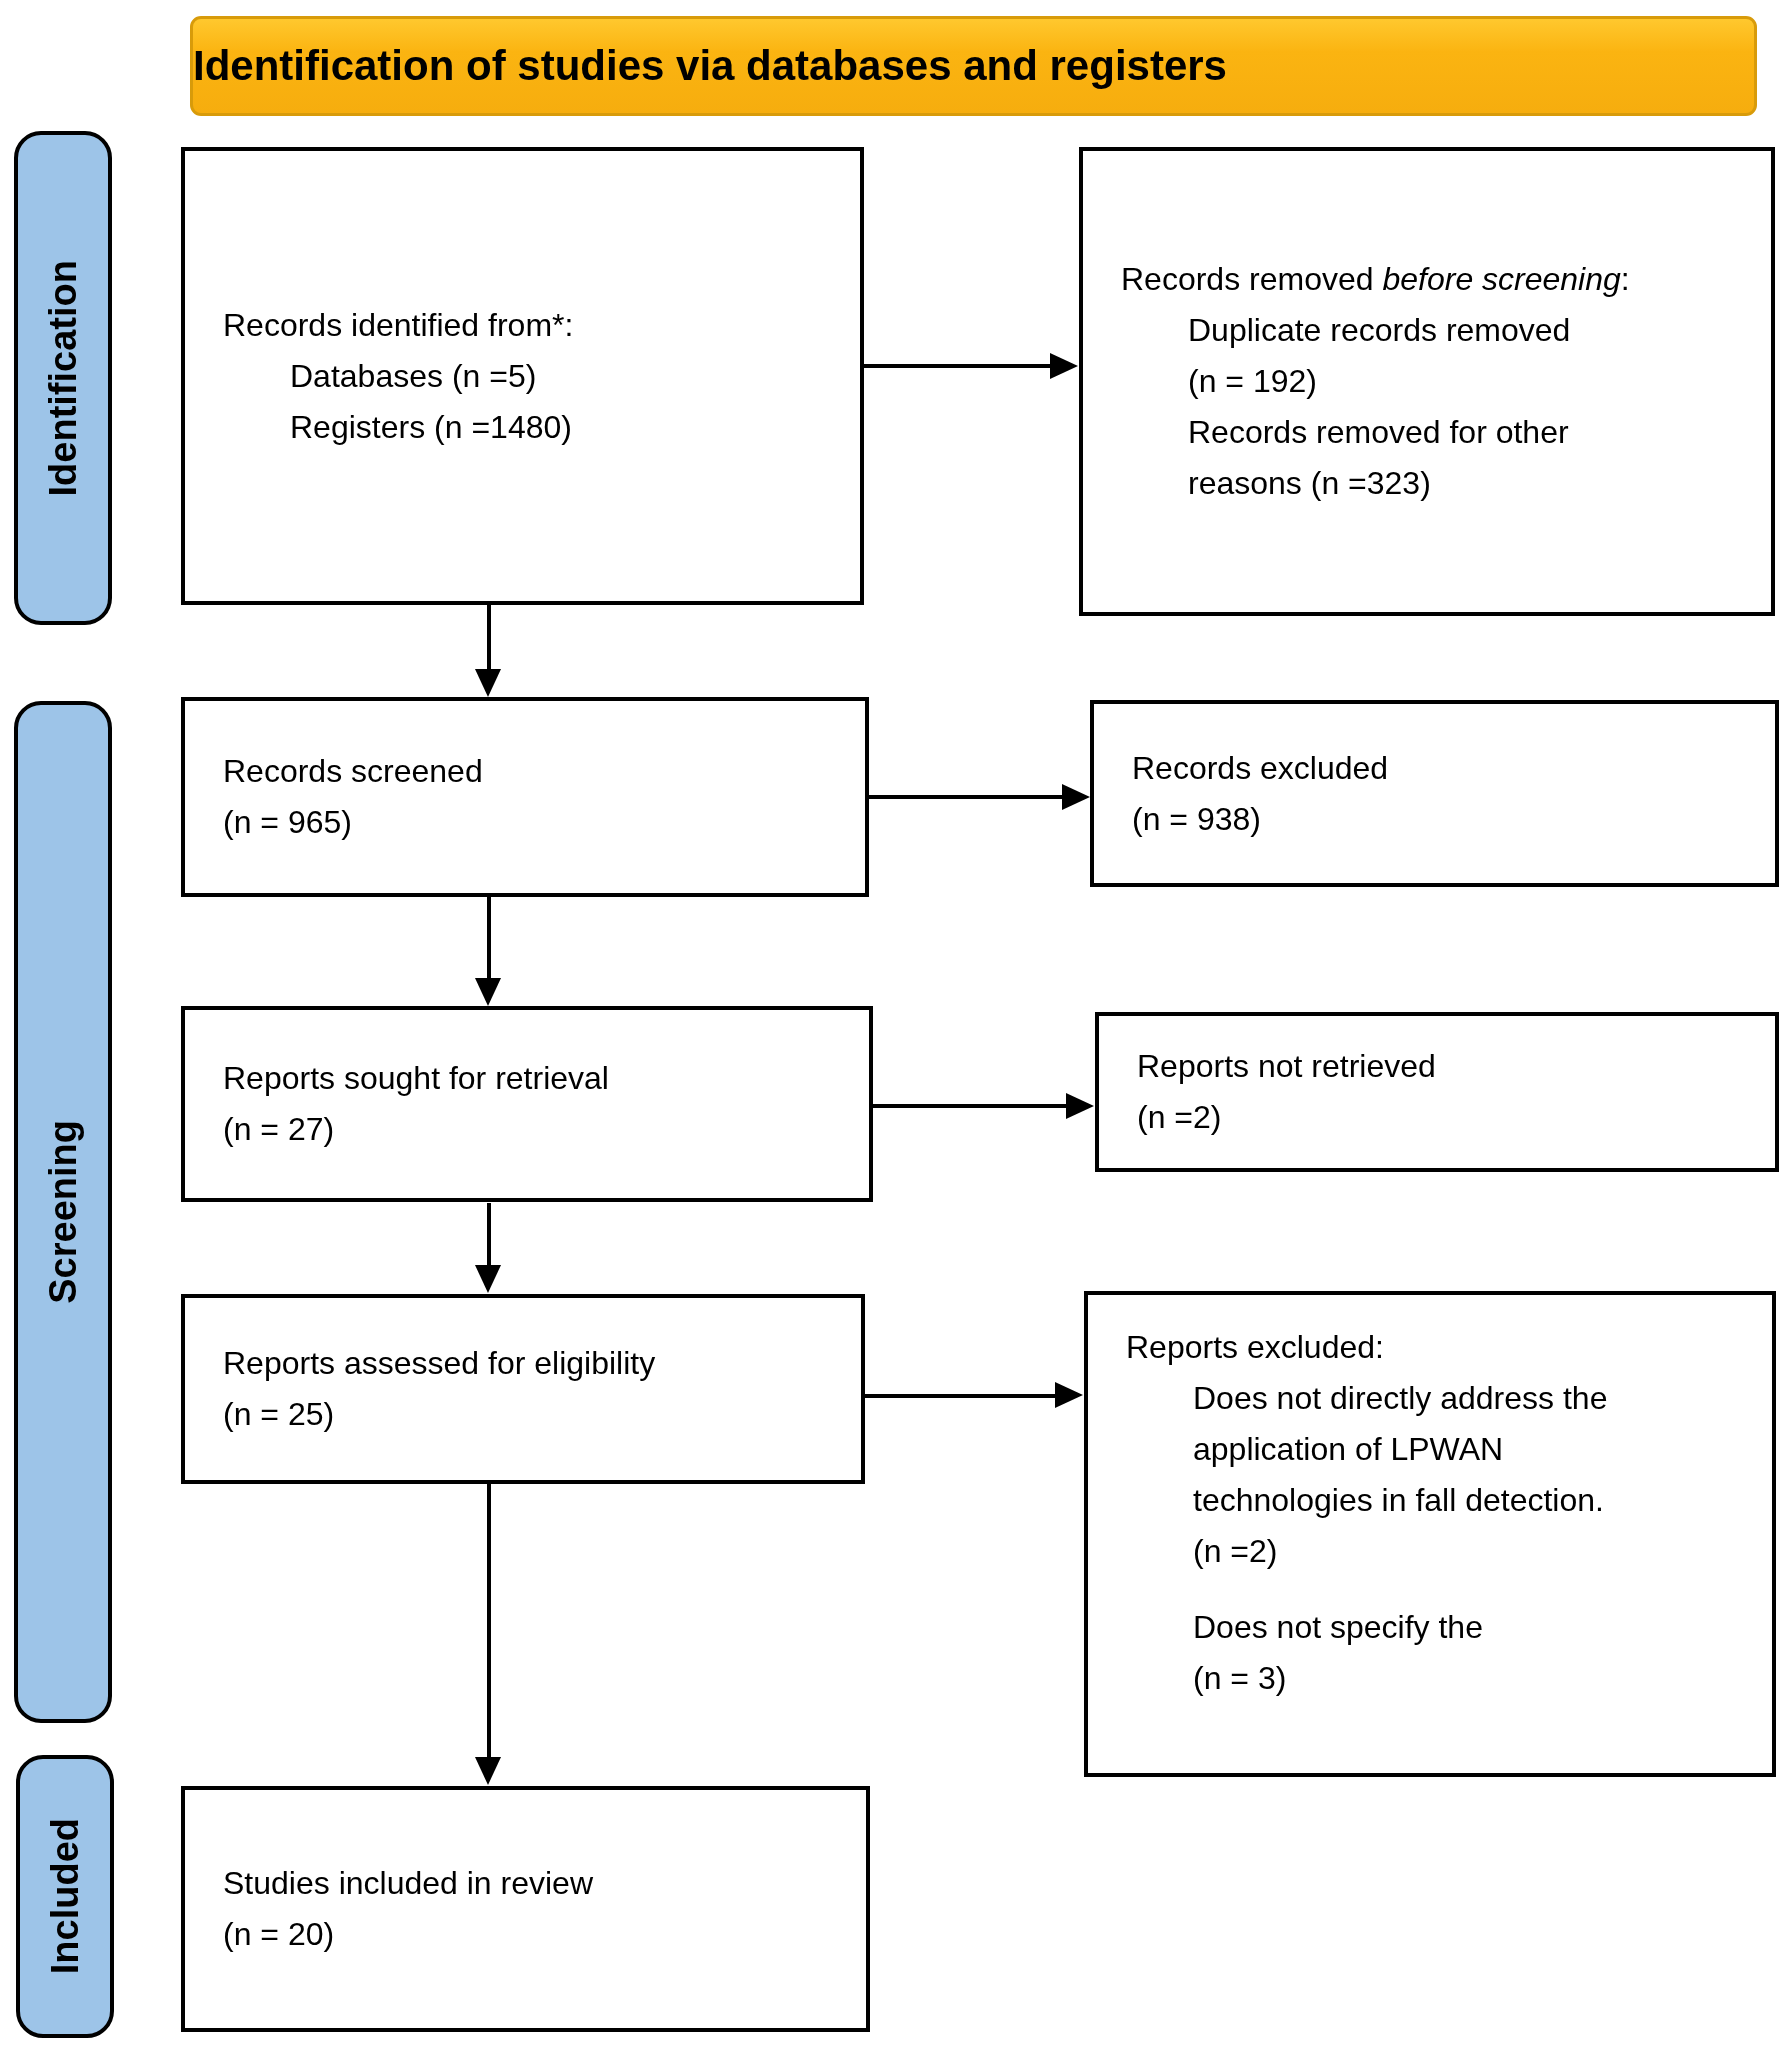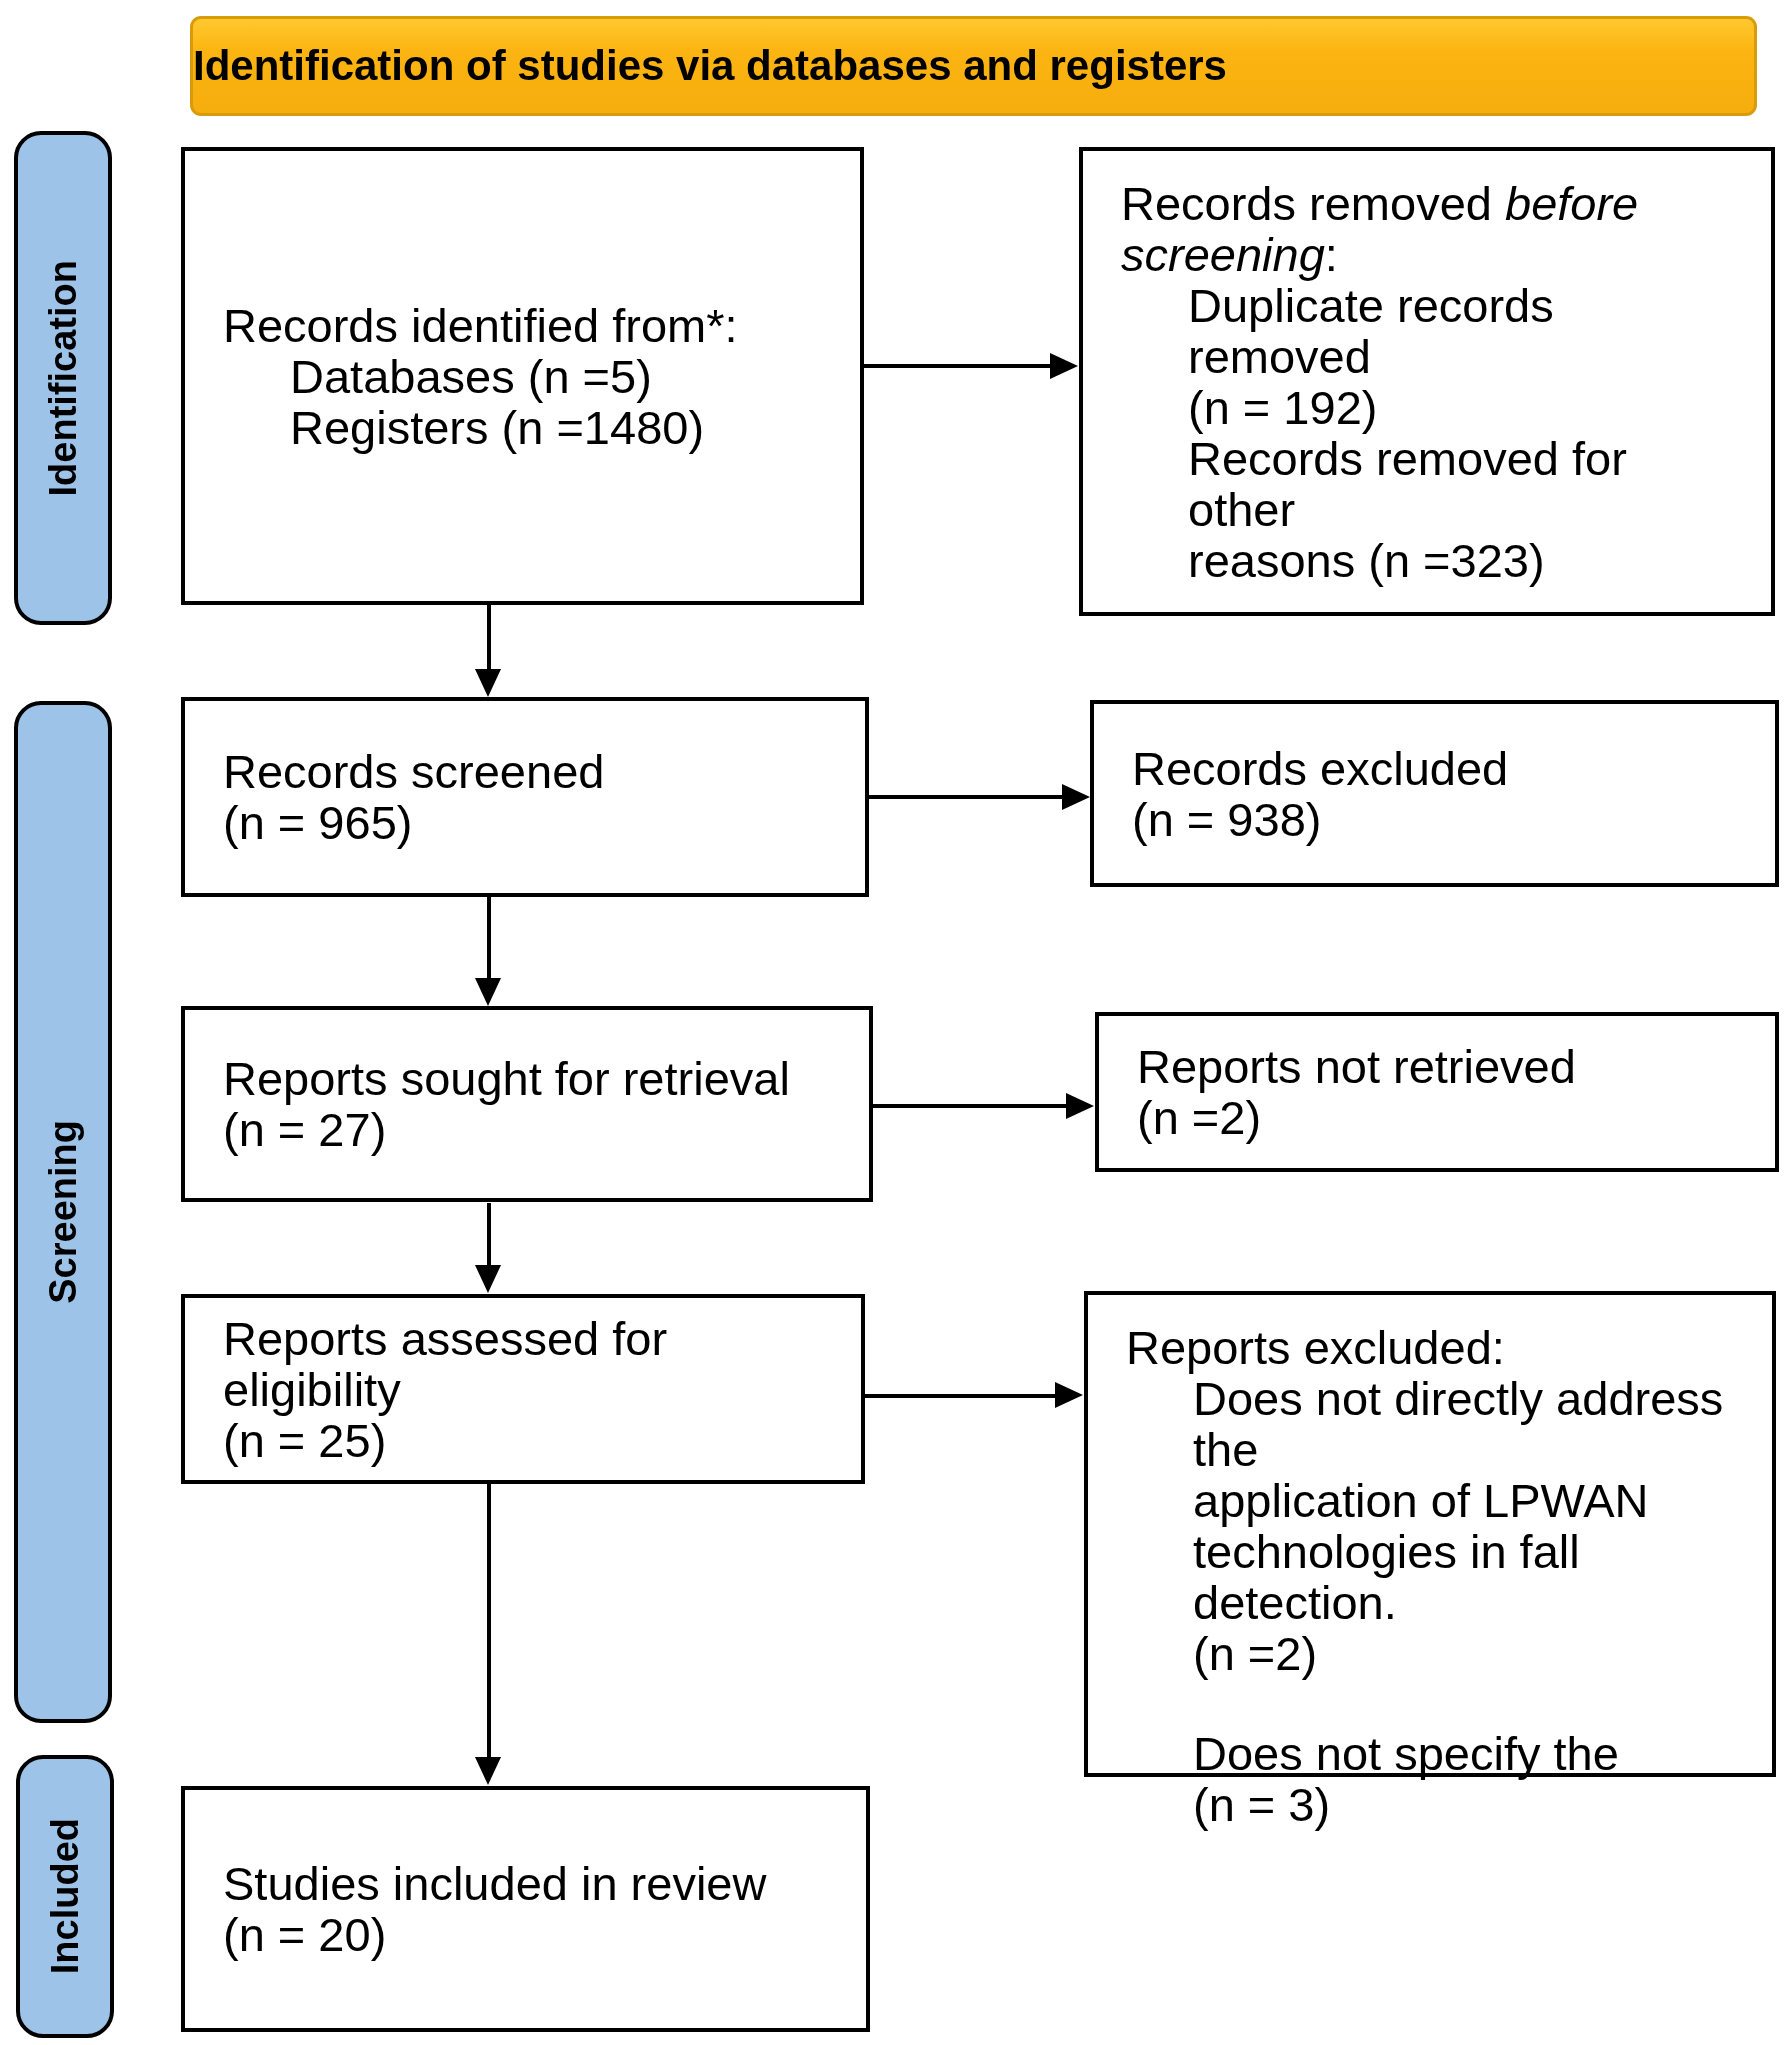--- a/index.html
+++ b/index.html
@@ -36,25 +36,25 @@
   #bar-identification{top:131px;height:494px}
   #bar-screening{top:701px;height:1022px}
   #bar-included{top:1755px;height:283px;left:16px}
 
   
   .flow-box{
     position:absolute;background:#fff;border:4.8px solid #000;
     box-sizing:border-box;
     display:flex;flex-direction:column;justify-content:center;
     padding:16px 32px 16px 38px;
-    font-size:47px;line-height:51px;
+    font-size:32px;line-height:51px;
   }
   .flow-box .indent{padding-left:67px;}
   .flow-box.top-align{justify-content:flex-start;padding-top:27px;padding-right:24px;}
-  .gap{margin-top:49px;}
+  .gap{margin-top:25px;}
   .it{font-style:italic;}
 
   #box-records-identified{left:181px;top:147px;width:683px;height:458px}
   #box-records-removed{left:1079px;top:147px;width:696px;height:469px}
   #box-records-screened{left:181px;top:697px;width:688px;height:200px}
   #box-records-excluded{left:1090px;top:700px;width:689px;height:187px}
   #box-reports-sought{left:181px;top:1006px;width:692px;height:196px}
   #box-reports-not-retrieved{left:1095px;top:1012px;width:684px;height:160px}
   #box-reports-assessed{left:181px;top:1294px;width:684px;height:190px}
   #box-reports-excluded{left:1084px;top:1291px;width:692px;height:486px}

